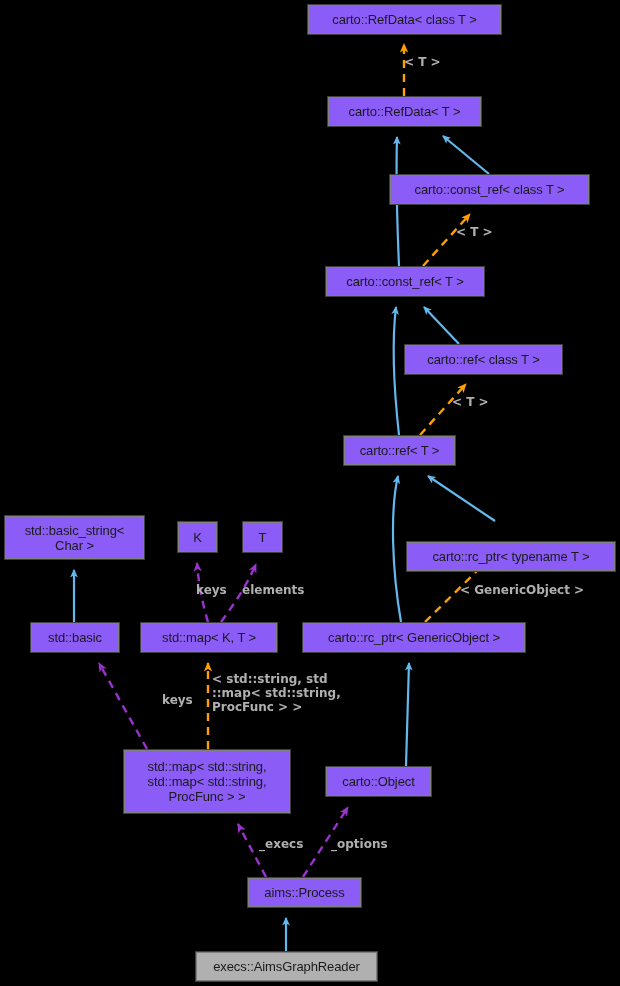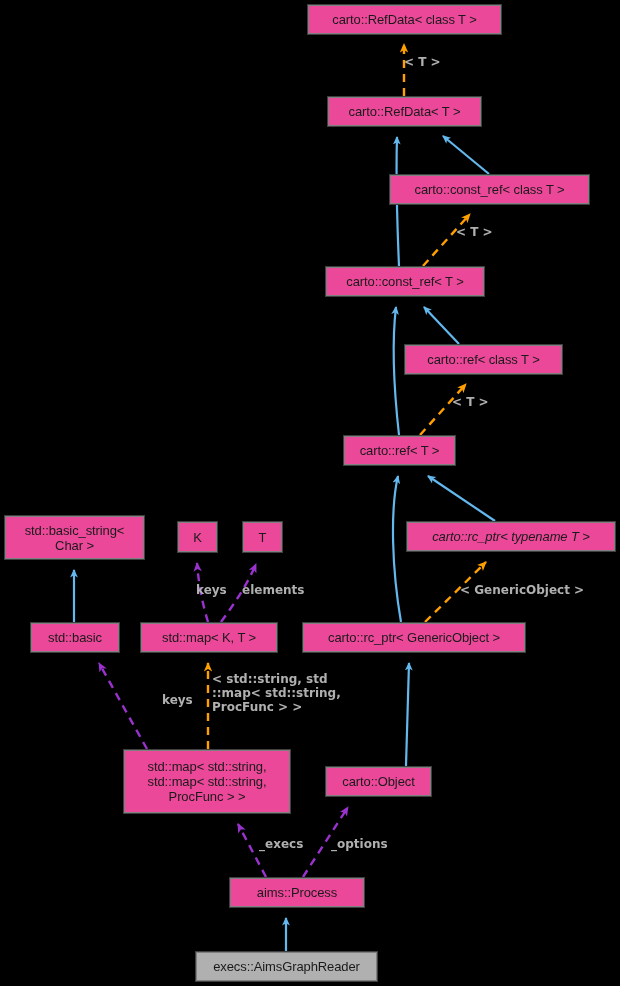--- a/index.html
+++ b/index.html
@@ -17,21 +17,21 @@
   }
   #edges {
     position: absolute;
     left: 0; top: 0;
     width: 620px;
     height: 986px;
   }
   .node {
     position: absolute;
     box-sizing: border-box;
-    background: #ec4899;
+    background: #8b5cf6;
     border: 1px solid #808080;
     outline: 1px solid #404040;
     color: #1a1a1a;
     font-size: 13px;
     line-height: 15px;
     display: flex;
     align-items: center;
     justify-content: center;
     text-align: center;
     white-space: pre;
@@ -152,29 +152,29 @@
       <div class="node" style="left: 308px; top: 5px; width: 193px; height: 29px;">carto::RefData&lt; class T &gt;</div>
       <div class="node" style="left: 328px; top: 97px; width: 153px; height: 29px;">carto::RefData&lt; T &gt;</div>
       <div class="node" style="left: 390px; top: 175px; width: 199px; height: 29px;">carto::const_ref&lt; class T &gt;</div>
       <div class="node" style="left: 326px; top: 267px; width: 158px; height: 29px;">carto::const_ref&lt; T &gt;</div>
       <div class="node" style="left: 405px; top: 345px; width: 157px; height: 29px;">carto::ref&lt; class T &gt;</div>
       <div class="node" style="left: 344px; top: 436px; width: 111px; height: 29px;">carto::ref&lt; T &gt;</div>
       <div class="node" style="left: 5px; top: 516px; width: 139px; height: 43px;">std::basic_string&lt;
 Char &gt;</div>
       <div class="node" style="left: 178px; top: 522px; width: 39px; height: 30px;">K</div>
       <div class="node" style="left: 243px; top: 522px; width: 39px; height: 30px;">T</div>
-      <div class="node" style="left: 407px; top: 522px; width: 208px; height: 29px; font-style: italic;">carto::rc_ptr&lt; typename T &gt;</div>
+      <div class="node" style="left: 407px; top: 542px; width: 208px; height: 29px;">carto::rc_ptr&lt; typename T &gt;</div>
       <div class="node" style="left: 31px; top: 623px; width: 88px; height: 29px;">std::basic</div>
       <div class="node" style="left: 141px; top: 623px; width: 136px; height: 29px;">std::map&lt; K, T &gt;</div>
       <div class="node" style="left: 303px; top: 623px; width: 222px; height: 29px;">carto::rc_ptr&lt; GenericObject &gt;</div>
       <div class="node" style="left: 124px; top: 750px; width: 166px; height: 63px;">std::map&lt; std::string,
 std::map&lt; std::string,
 ProcFunc &gt; &gt;</div>
       <div class="node" style="left: 326px; top: 767px; width: 105px; height: 29px;">carto::Object</div>
-      <div class="node" style="left: 230px; top: 878px; width: 134px; height: 29px;">aims::Process</div>
+      <div class="node" style="left: 248px; top: 878px; width: 113px; height: 29px;">aims::Process</div>
       <div class="node highlight" style="left: 196px; top: 952px; width: 181px; height: 29px;">execs::AimsGraphReader</div>
     </div>
   <div id="labels-layer">
       <div class="edge-label left" style="left: 404px; top: 55px; width: 60px;">&lt; T &gt;</div>
       <div class="edge-label left" style="left: 456px; top: 225px; width: 60px;">&lt; T &gt;</div>
       <div class="edge-label left" style="left: 452px; top: 395px; width: 60px;">&lt; T &gt;</div>
       <div class="edge-label left" style="left: 460px; top: 583px; width: 136px;">&lt; GenericObject &gt;</div>
       <div class="edge-label left" style="left: 196px; top: 583px; width: 40px;">keys</div>
       <div class="edge-label left" style="left: 242px; top: 583px; width: 75px;">elements</div>
       <div class="edge-label left" style="left: 162px; top: 693px; width: 40px;">keys</div>

